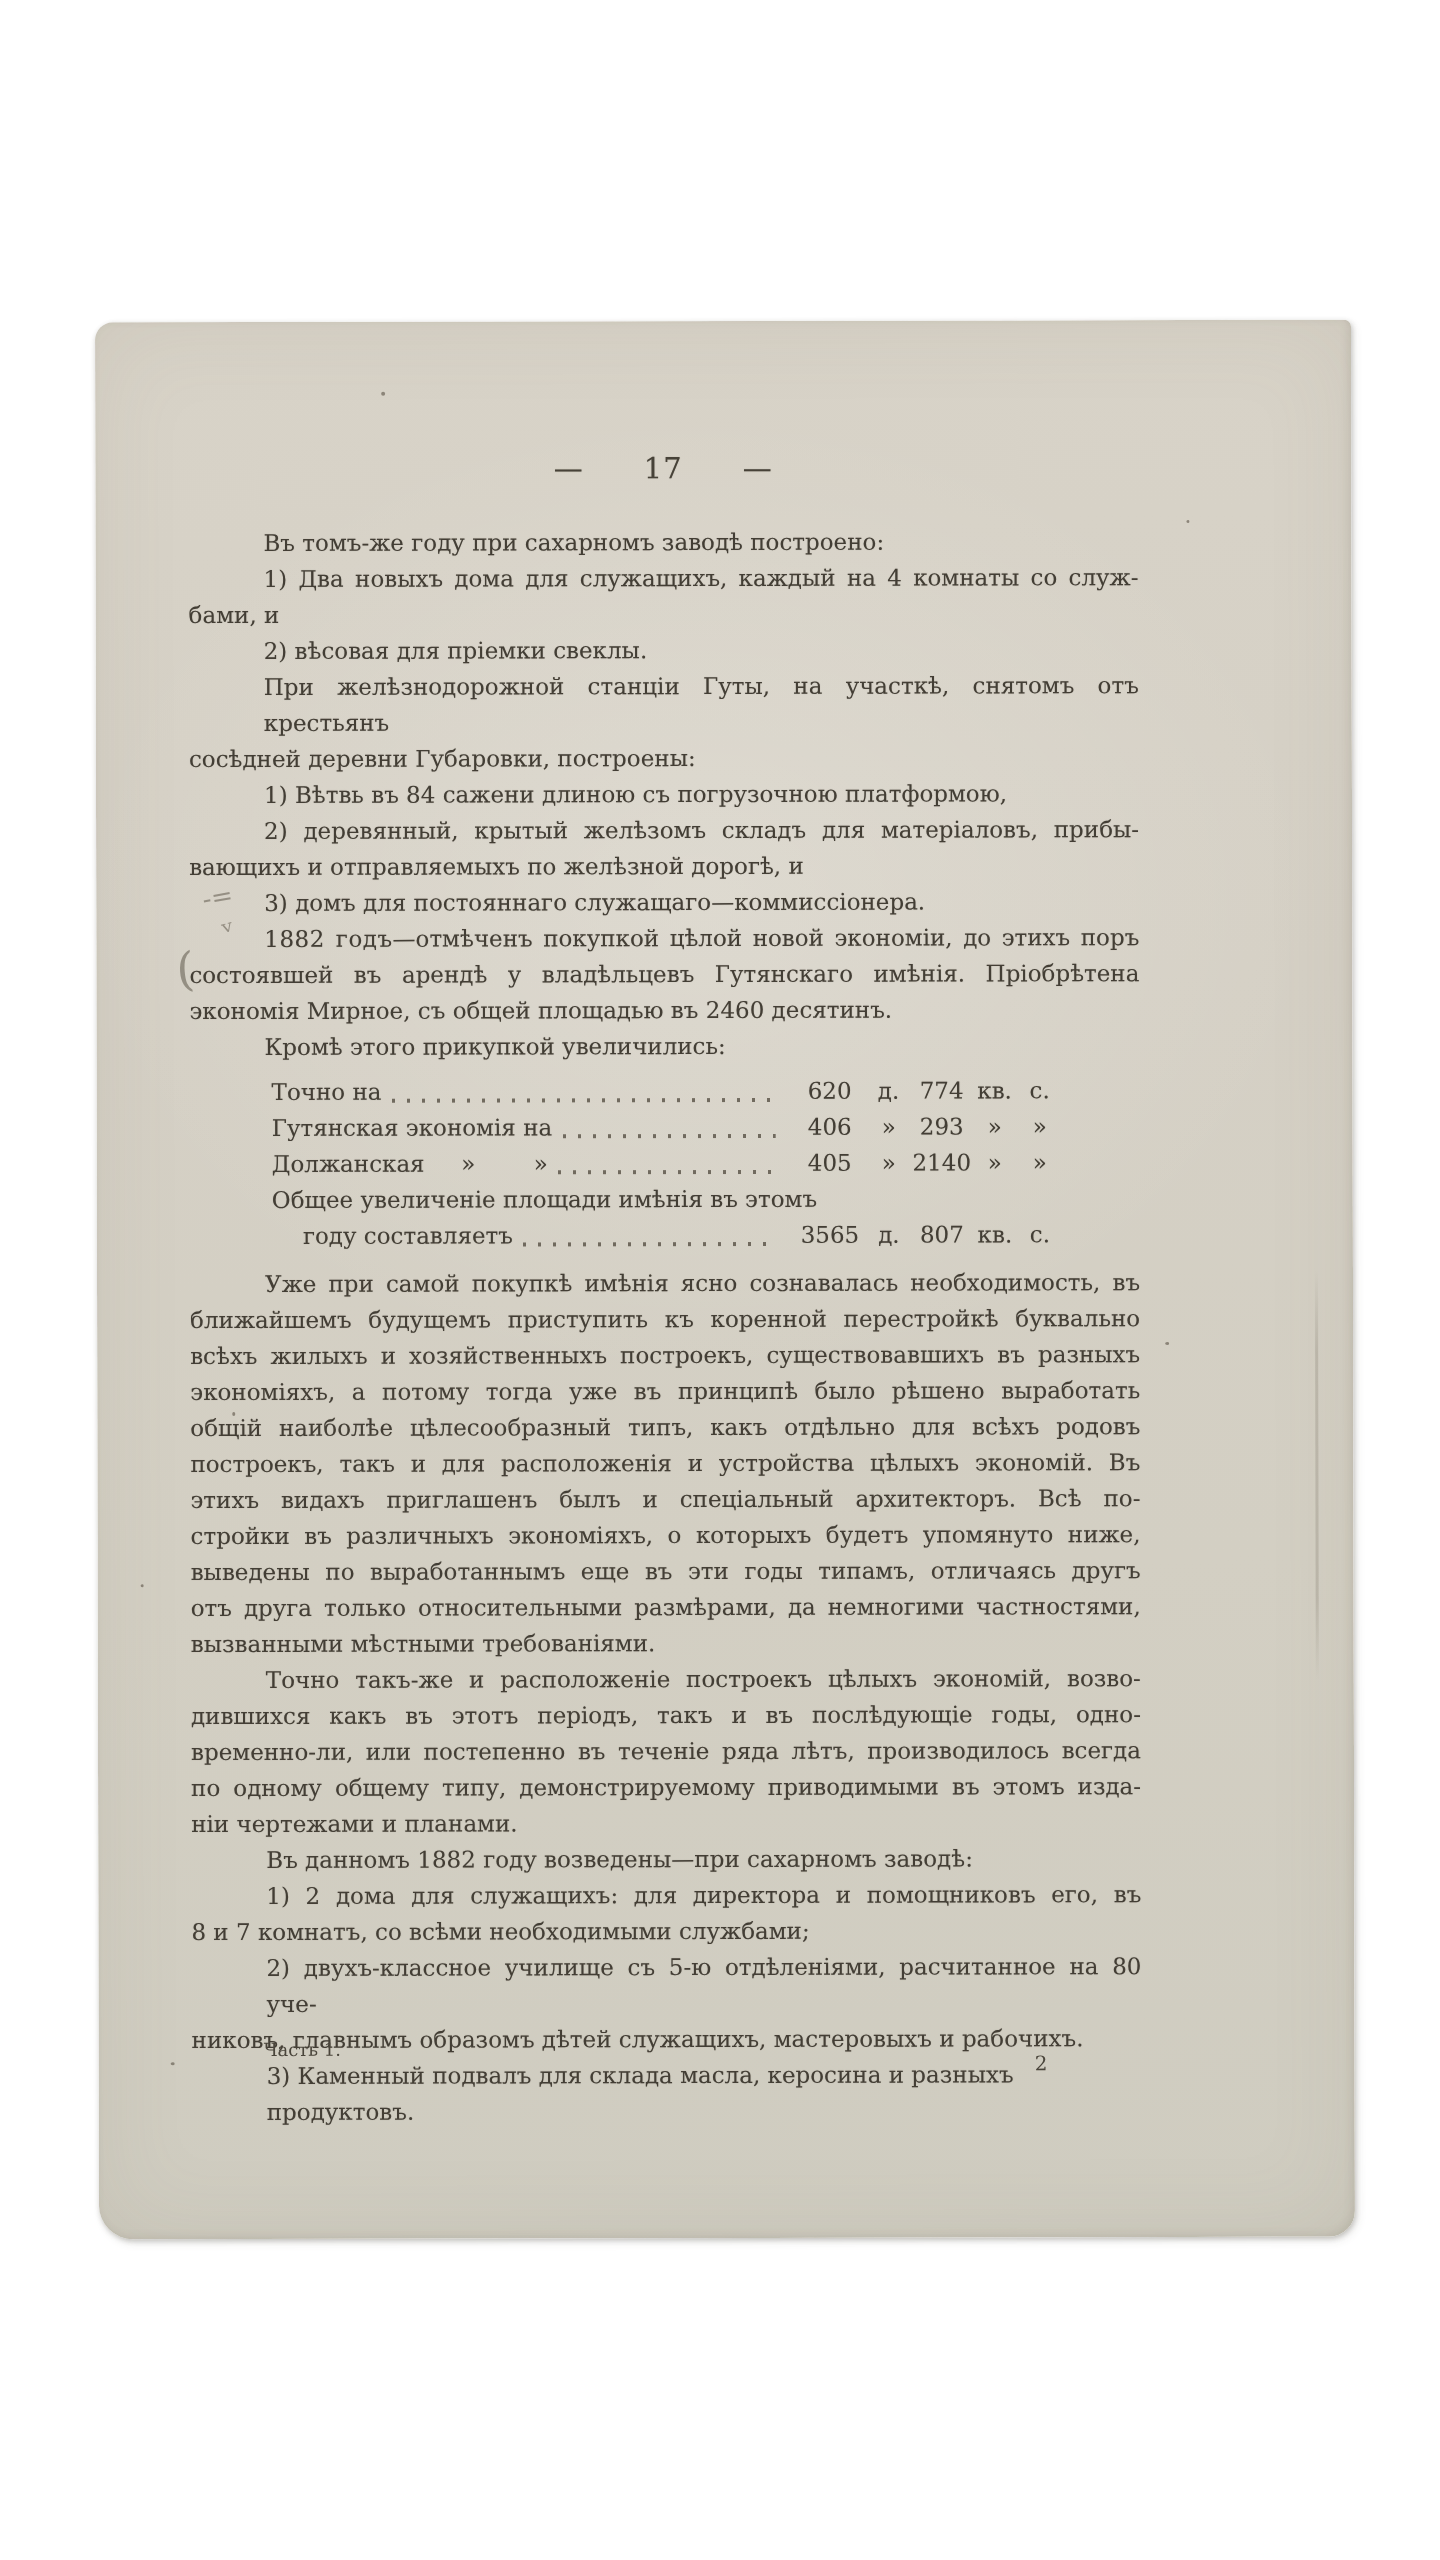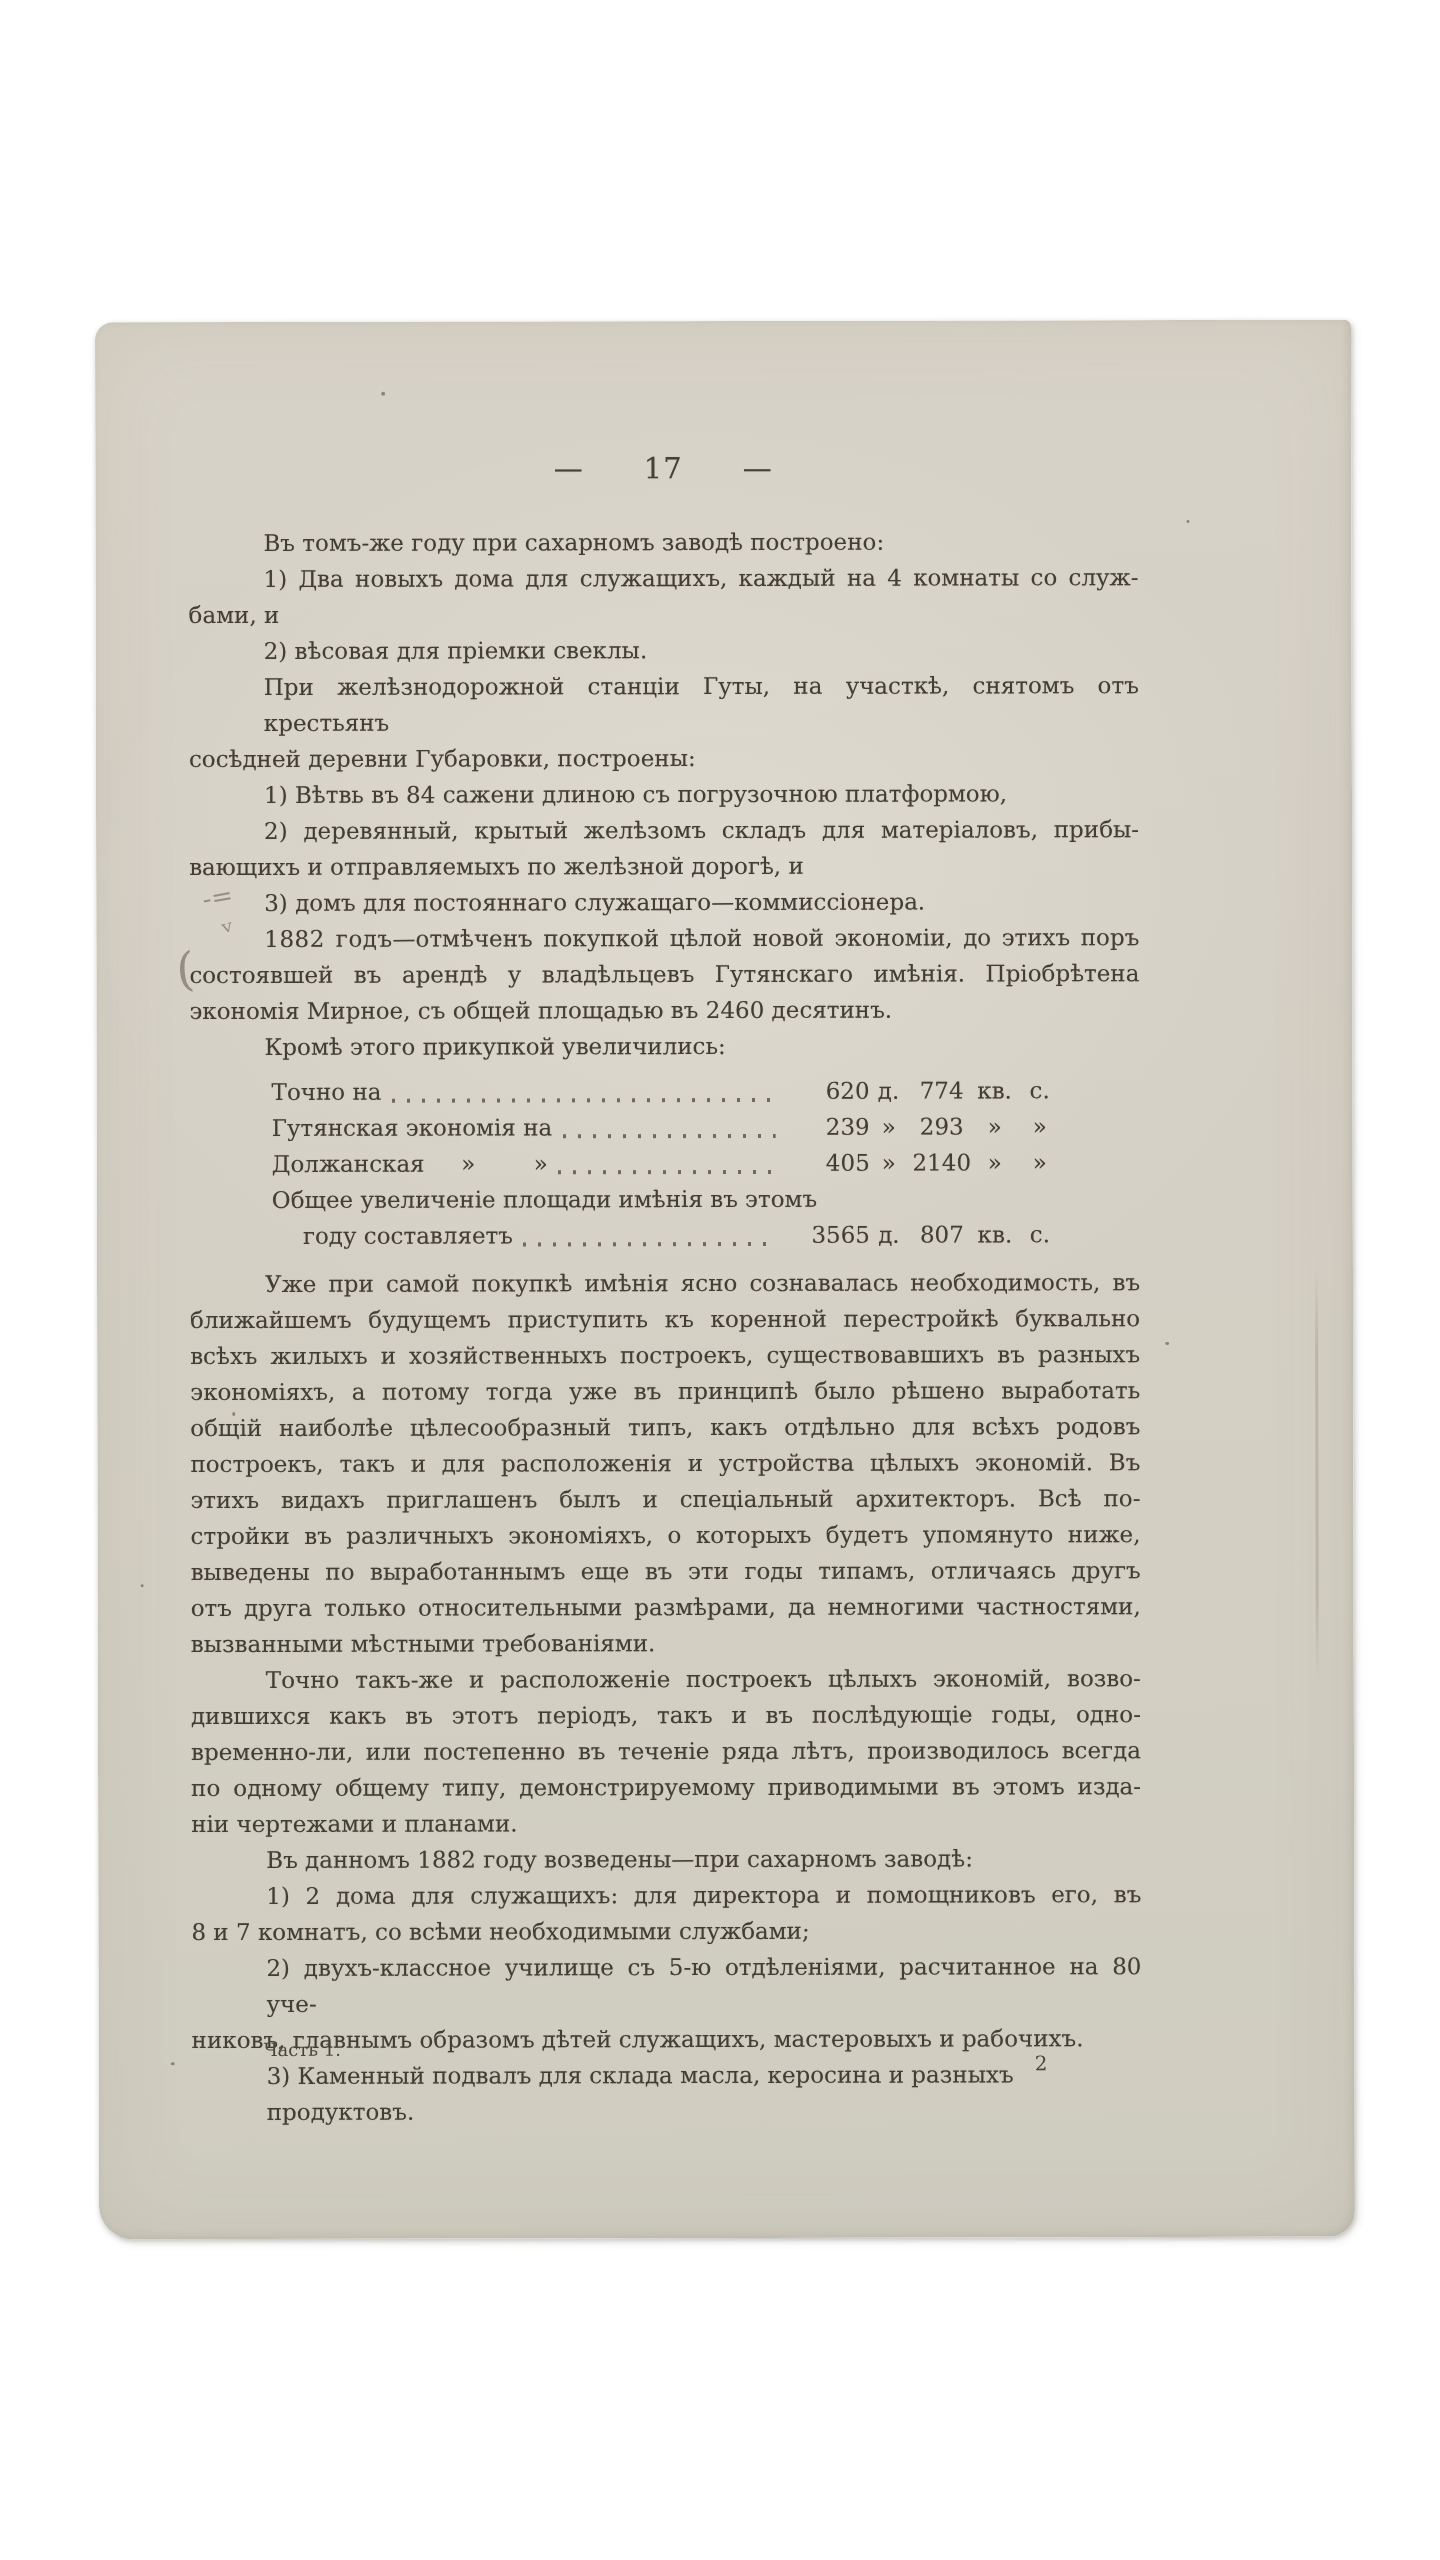--- a/index.html
+++ b/index.html
@@ -55,21 +55,21 @@
   .ltext { white-space: pre; }
   .dots {
     flex: 1 1 auto;
     height: 4px;
     align-self: flex-end;
     margin: 0 14px 7px 10px;
     background-image: repeating-linear-gradient(90deg, #575044 0 3px, rgba(0,0,0,0) 3px 15px);
     opacity: 0.8;
   }
   .tc { flex: 0 0 auto; white-space: nowrap; }
-  .tc.n1 { width: 80px; text-align: right; }
+  .tc.n1 { width: 80px; text-align: center; }
   .tc.u1 { width: 38px; text-align: center; }
   .tc.n2 { width: 68px; text-align: center; }
   .tc.u2 { width: 38px; text-align: center; }
   .tc.u3 { width: 52px; text-align: center; }
   .footer-part {
     position: absolute; left: 165px; top: 1717px;
     font-size: 18px; line-height: 22px; color: #4a453b;
   }
   .footer-num {
     position: absolute; left: 936px; top: 1731px;
@@ -139,21 +139,21 @@
           <div class="tc u1">д.</div>
           <div class="tc n2">774</div>
           <div class="tc u2">кв.</div>
           <div class="tc u3">с.</div>
         </div>
         <div class="trow">
           <div class="tlabel">
             <span class="ltext">Гутянская экономія на</span>
             <span class="dots"></span>
           </div>
-          <div class="tc n1">239</div>
+          <div class="tc n1">406</div>
           <div class="tc u1">»</div>
           <div class="tc n2">293</div>
           <div class="tc u2">»</div>
           <div class="tc u3">»</div>
         </div>
         <div class="trow">
           <div class="tlabel">
             <span class="ltext">Должанская&nbsp;&nbsp;&nbsp;&nbsp;&nbsp;»&nbsp;&nbsp;&nbsp;&nbsp;&nbsp;&nbsp;&nbsp;&nbsp;»</span>
             <span class="dots"></span>
           </div>

